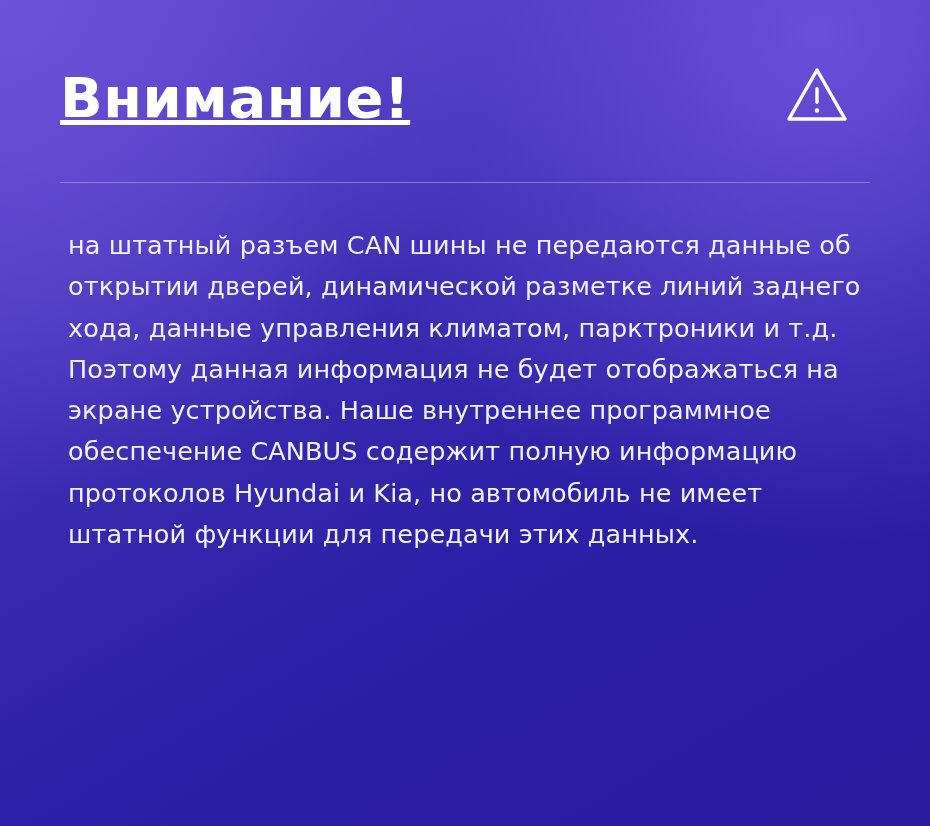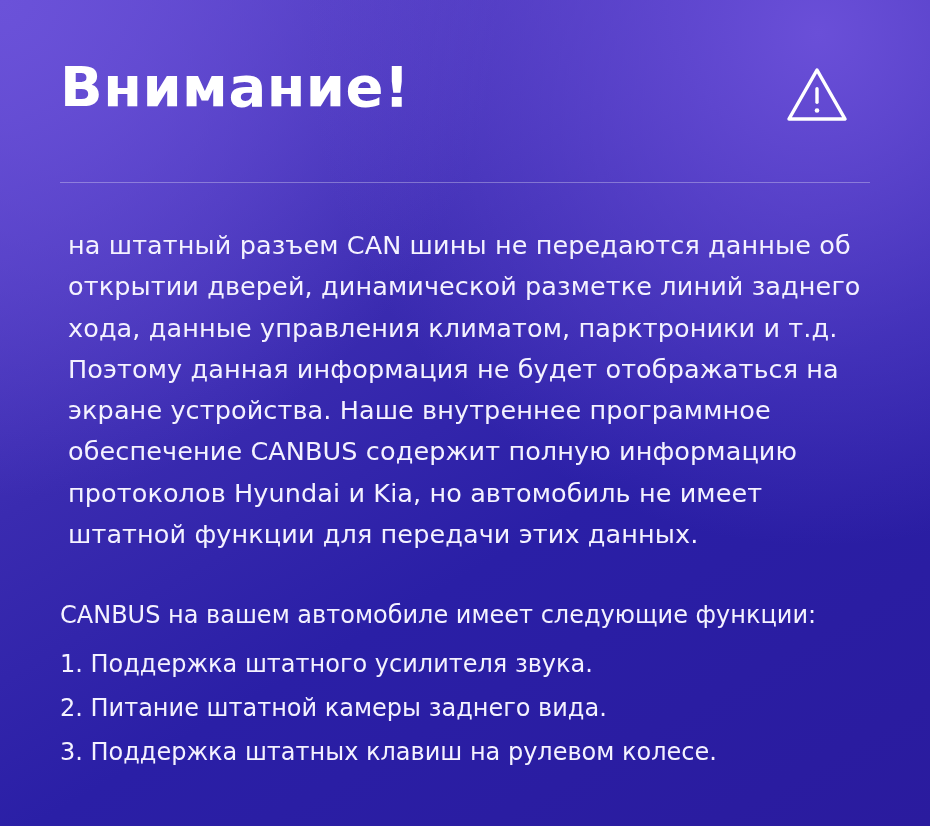--- a/index.html
+++ b/index.html
@@ -19,22 +19,23 @@
     box-sizing: border-box;
     background:
       radial-gradient(circle at 88% 4%, #6a4fd8 0%, rgba(106,79,216,0) 45%),
       radial-gradient(circle at 0% 0%, #6b52d9 0%, rgba(107,82,217,0) 40%),
       linear-gradient(150deg, #5a43c9 0%, #3a2bb0 38%, #2a1fa6 62%, #2a1b9e 100%);
     color: #ffffff;
     padding: 52px 60px 40px 60px;
   }
   .header {
     display: flex;
-    align-items: flex-start;
+    align-items: flex-end;
     justify-content: space-between;
+    text-decoration: underline;
   }
   .title {
     font-family: "DejaVu Sans", sans-serif;
     font-size: 56px;
     font-weight: bold;
     letter-spacing: 0.5px;
     line-height: 1.05;
     margin: 0;
     padding-top: 6px;
   }
@@ -95,22 +96,14 @@
       </svg>
     </span>
   </div>
 
   <div class="divider"></div>
 
   <div class="body-text">
     <p class="para">на штатный разъем CAN шины не передаются данные об открытии дверей, динамической разметке линий заднего хода, данные управления климатом, парктроники и т.д. Поэтому данная информация не будет отображаться на экране устройства. Наше внутреннее программное обеспечение CANBUS содержит полную информацию протоколов Hyundai и Kia, но автомобиль не имеет штатной функции для передачи этих данных.</p>
   </div>
 
-  <div class="features">
-    <p class="features-intro">CANBUS на вашем автомобиле имеет следующие функции:</p>
-    <ul class="feature-list">
-      <li class="feature-item">1. Поддержка штатного усилителя звука.</li>
-      <li class="feature-item">2. Питание штатной камеры заднего вида.</li>
-      <li class="feature-item">3. Поддержка штатных клавиш на рулевом колесе.</li>
-    </ul>
-  </div>
 
 </div>
 
 </body></html>

